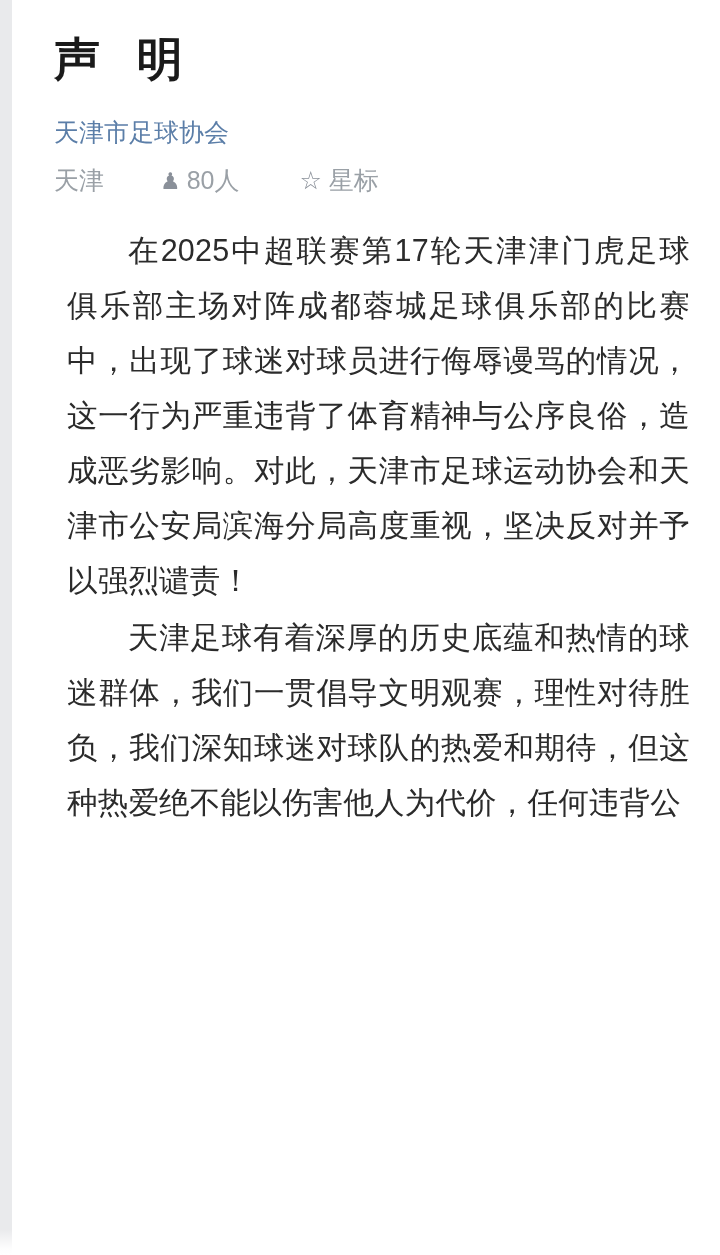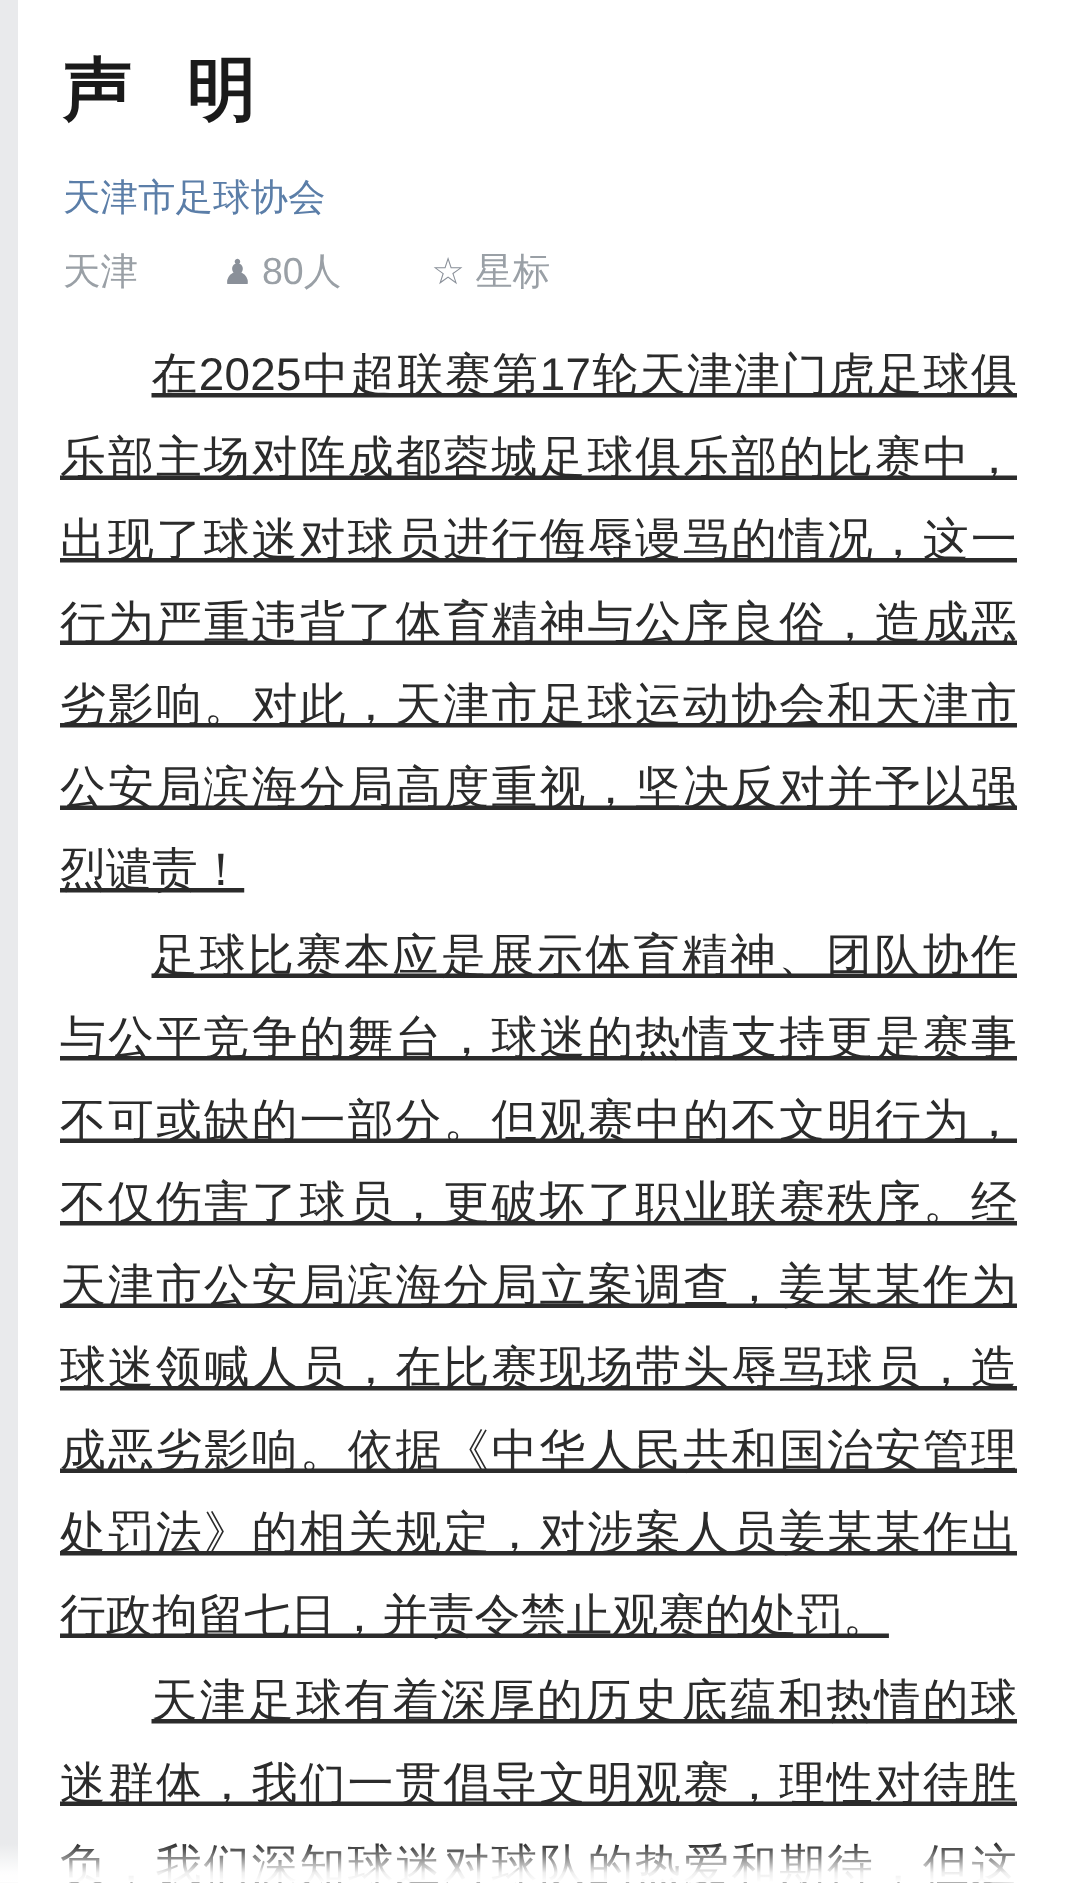--- a/index.html
+++ b/index.html
@@ -24,21 +24,21 @@
   .left-rail {
     position: absolute;
     left: 0;
     top: 0;
     width: 12px;
     height: 1255px;
     background: #e9eaec;
   }
   .content {
     position: absolute;
-    left: 0;
+    left: 12px;
     top: 0;
     width: 708px;
     height: 1255px;
     box-sizing: border-box;
     padding: 26px 28px 0 28px;
   }
   .article-title {
     font-size: 46px;
     font-weight: bold;
     color: #1a1a1a;
@@ -99,23 +99,22 @@
   }
   .body-text {
     margin: 0 2px 0 12px;
     font-size: 30.5px;
     line-height: 55px;
     color: #2b2b2b;
     letter-spacing: 0.2px;
     text-align: justify;
   }
   .body-text p {
-    margin: 0 0 2px 0;
+    margin: 0 0 2px 15px;
     text-indent: 2em;
-    text-decoration: underline;
   }
   .fade-bottom {
     position: absolute;
     left: 0;
     bottom: 0;
     width: 720px;
     height: 26px;
     background: linear-gradient(to bottom, rgba(255,255,255,0) 0%, rgba(255,255,255,0.92) 75%, #ffffff 100%);
     pointer-events: none;
   }
@@ -144,20 +143,19 @@
       </span>
 
       <span class="star-group">
         <span class="glyph">☆</span>
         <span>星标</span>
       </span>
     </div>
 
     <div class="body-text">
       <p>在2025中超联赛第17轮天津津门虎足球俱乐部主场对阵成都蓉城足球俱乐部的比赛中，出现了球迷对球员进行侮辱谩骂的情况，这一行为严重违背了体育精神与公序良俗，造成恶劣影响。对此，天津市足球运动协会和天津市公安局滨海分局高度重视，坚决反对并予以强烈谴责！</p>
-      <p>足球比赛本应是展示体育精神、团队协作与公平竞争的舞台，球迷的热情支持更是赛事不可或缺的一部分。但观赛中的不文明行为，不仅伤害了球员，更破坏了职业联赛秩序。经天津市公安局滨海分局立案调查，姜某某作为球迷领喊人员，在比赛现场带头辱骂球员，造成恶劣影响。依据《中华人民共和国治安管理处罚法》的相关规定，对涉案人员姜某某作出行政拘留七日，并责令禁止观赛的处罚。</p>
       <p>天津足球有着深厚的历史底蕴和热情的球迷群体，我们一贯倡导文明观赛，理性对待胜负，我们深知球迷对球队的热爱和期待，但这种热爱绝不能以伤害他人为代价，任何违背公</p>
     </div>
 
   </div>
 
   <div class="fade-bottom"></div>
 </div>
 
 </body></html>

